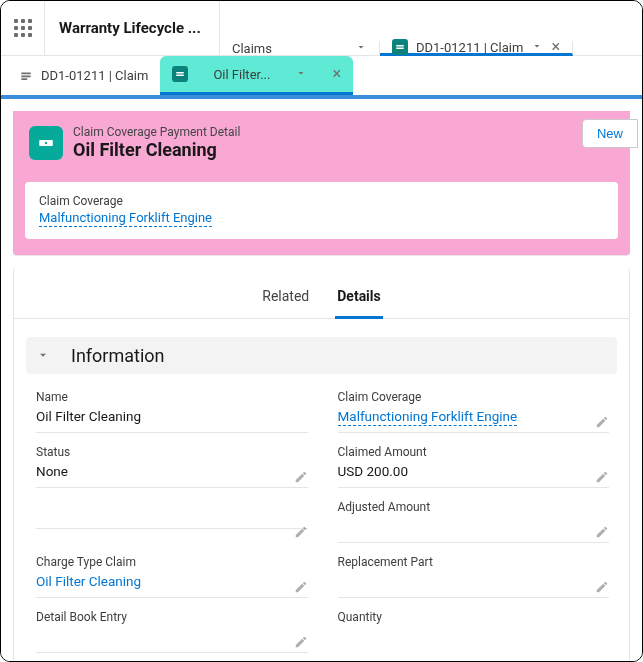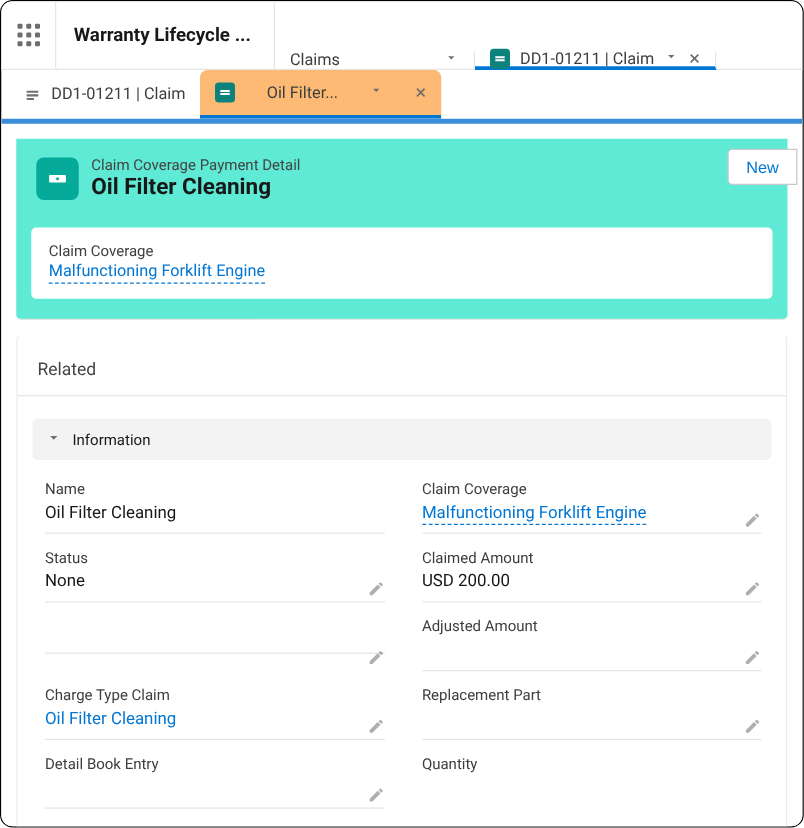--- a/index.html
+++ b/index.html
@@ -87,21 +87,21 @@
 .subtab {
   display: flex;
   align-items: center;
   padding: 0 12px;
   gap: 8px;
   min-width: 145px;
   font-size: 13px;
   color: #3e3e3c;
 }
 .subtab.active {
-  background: #fdba74;
+  background: #5eead4;
   border-radius: 6px 6px 0 0;
   border-bottom: 3px solid #0176d3;
   gap: 25px;
 }
 .subtab .close { color: #706e6b; font-size: 16px; line-height: 1; }
 .subtab .chev { color: #706e6b; }
 .subtab .ico {
   width: 16px; height: 16px;
   background: #0b827c;
   border-radius: 3px;
@@ -131,21 +131,21 @@
   border-radius: 0;
 }
 
 
 .header-card {
   border: 1px solid #e5e5e5;
   border-left: none;
   border-right: none;
   border-top: none;
   border-radius: 0 0 4px 4px;
-  background: #5eead4;
+  background: #f9a8d4;
   padding: 14px 16px 16px 16px;
   position: relative;
   margin: 12px 12px 12px 12px;
 }
 .header-top {
   display: flex;
   align-items: center;
   gap: 10px;
 }
 .record-icon {
@@ -198,20 +198,21 @@
   border-top: none;
   border-radius: 4px;
   padding-top: 10px;
   background: #fff;
 }
 .dtabs {
   display: flex;
   gap: 24px;
   padding: 0 14px 0 14px;
   border-bottom: 1px solid #e5e5e5;
+  justify-content: center;
 }
 .dtab {
   padding: 10px 2px 12px 2px;
   font-size: 14px;
   color: #444;
   cursor: pointer;
 }
 .dtab.active {
   font-weight: 700;
   color: #181818;
@@ -220,26 +221,26 @@
 }
 
 
 .section {
   margin: 18px 12px 0 12px;
 }
 .section-head {
   background: #f3f3f3;
   border-radius: 4px;
   padding: 8px 10px;
-  font-size: 12px;
+  font-size: 18px;
   font-weight: 400;
   color: #181818;
   display: flex;
   align-items: center;
-  gap: 8px;
+  gap: 21px;
 }
 .section-head .sh-chev svg { width: 14px; height: 14px; fill: #706e6b; }
 
 .fields-grid {
   display: grid;
   grid-template-columns: 1fr 1fr;
   column-gap: 30px;
   row-gap: 0;
   padding: 10px 8px 0 10px;
 }
@@ -360,20 +361,21 @@
       <button class="new-btn">New</button>
       <div class="header-fields">
         <div class="hf-label">Claim Coverage</div>
         <a class="hf-link">Malfunctioning Forklift Engine</a>
       </div>
     </div>
 
     <div class="detail-area">
       <div class="dtabs">
         <div class="dtab">Related</div>
+        <div class="dtab active">Details</div>
       </div>
 
       <div class="section">
         <div class="section-head">
           <span class="sh-chev">
             <svg viewBox="0 0 24 24">
                 <path d="M7 10l5 5 5-5z"></path>
               </svg>
           </span>
           <span>Information</span>

